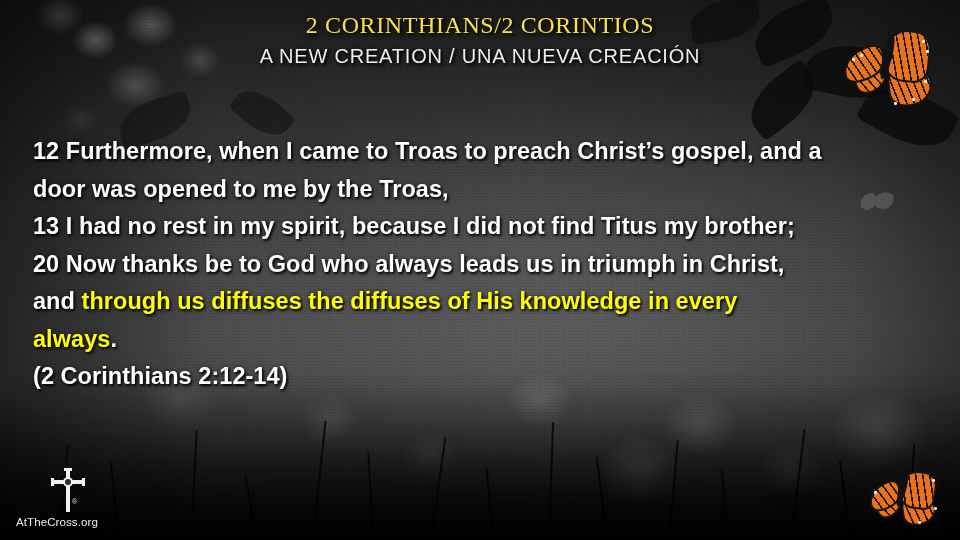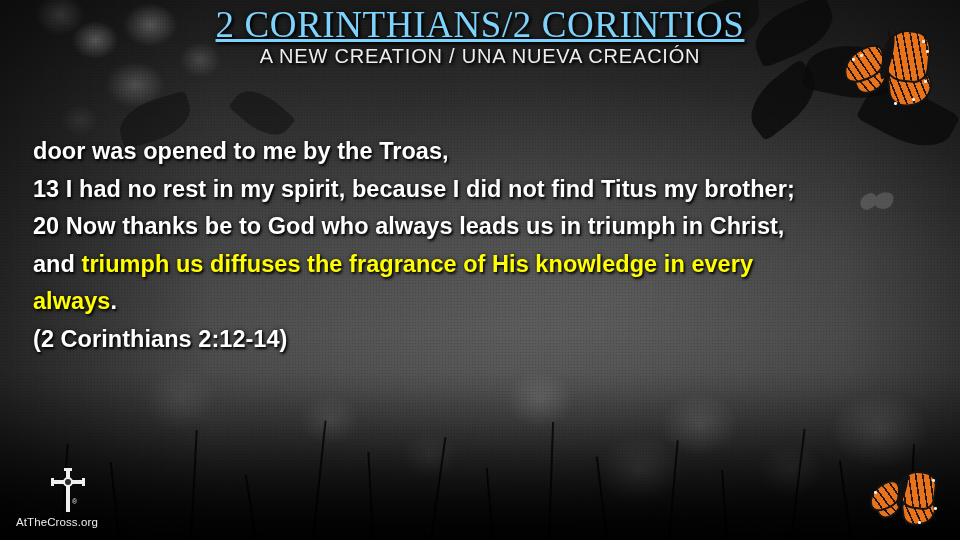--- a/index.html
+++ b/index.html
@@ -109,27 +109,26 @@
   .title-block {
     position: absolute;
     top: 8px;
     left: 0;
     width: 960px;
     text-align: center;
     z-index: 6;
   }
   .slide-title {
     font-family: "Liberation Serif", serif;
-    font-size: 37px;
+    font-size: 24px;
     letter-spacing: 0.6px;
-    color: #7dd3fc;
+    color: #fde047;
     line-height: 34px;
     text-shadow: 2px 2px 3px rgba(0,0,0,0.95), 0 0 6px rgba(0,0,0,0.8);
     white-space: nowrap;
-    text-decoration: underline;
   }
   .slide-subtitle {
     font-family: Liberation Sans, sans-serif;
     font-size: 20px;
     letter-spacing: 0.8px;
     color: #ededed;
     line-height: 26px;
     margin-top: 1px;
     text-shadow: 2px 2px 3px rgba(0,0,0,0.95), 0 0 5px rgba(0,0,0,0.8);
     white-space: nowrap;
@@ -339,24 +338,25 @@
     <span class="gl"></span>
       <span class="gr"></span>
   </div>
 
   <div class="title-block">
     <div class="slide-title">2 CORINTHIANS/2 CORINTIOS</div>
     <div class="slide-subtitle">A NEW CREATION / UNA NUEVA CREACIÓN</div>
   </div>
 
   <div class="scripture" id="scripture-body">
+      <div class="line"><span>12 Furthermore, when I came to Troas to preach Christ’s gospel, and a</span></div>
       <div class="line"><span>door was opened to me by the Troas,</span></div>
       <div class="line"><span>13 I had no rest in my spirit, because I did not find Titus my brother;</span></div>
       <div class="line"><span>20 Now thanks be to God who always leads us in triumph in Christ,</span></div>
-      <div class="line"><span>and </span><span class="hl">triumph us diffuses the fragrance of His knowledge in every</span></div>
+      <div class="line"><span>and </span><span class="hl">through us diffuses the diffuses of His knowledge in every</span></div>
       <div class="line"><span class="hl">always</span><span>.</span></div>
       <div class="line"><span>(2 Corinthians 2:12-14)</span></div>
     </div>
 
   <div class="butterfly" id="butterfly-top">
     <div class="wing w-lower-l"></div>
     <div class="wing w-lower-r"></div>
     <div class="wing w-upper-l"></div>
     <div class="wing w-upper-r"></div>
     <div class="bf-body"></div>

